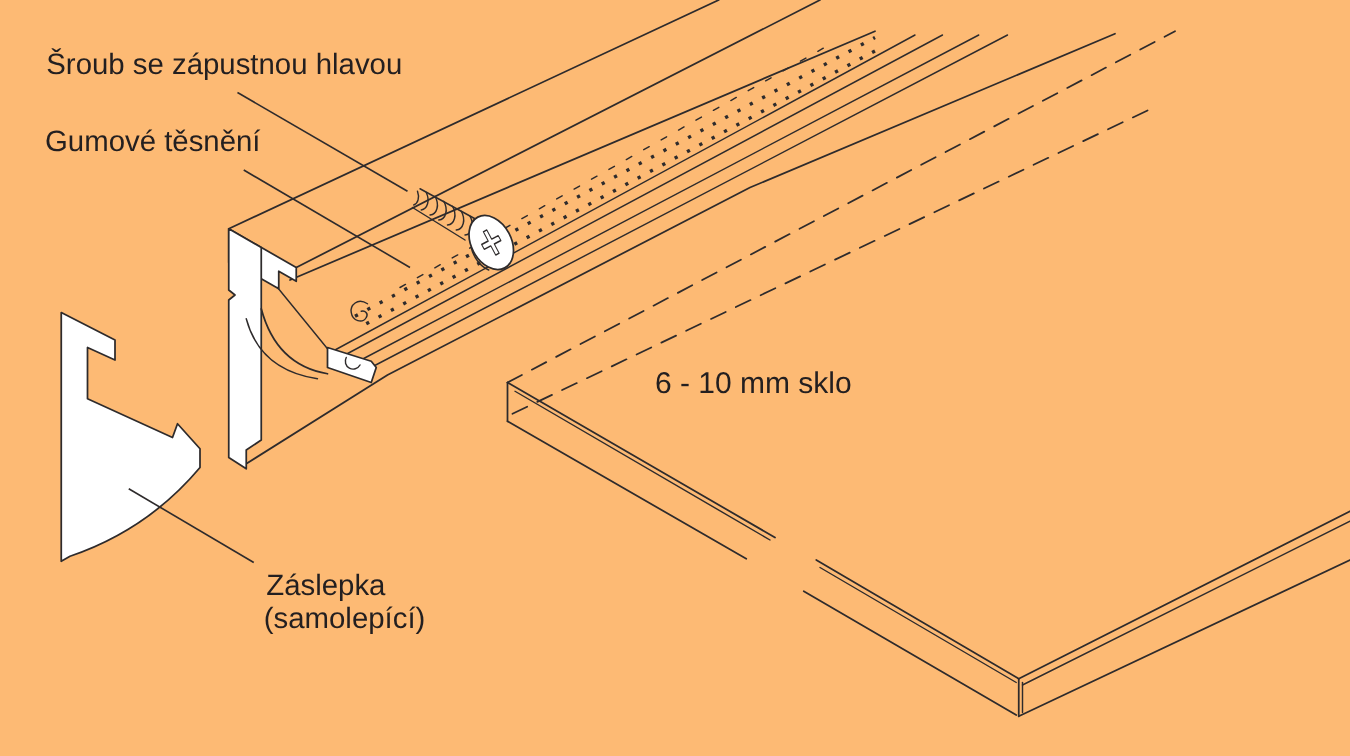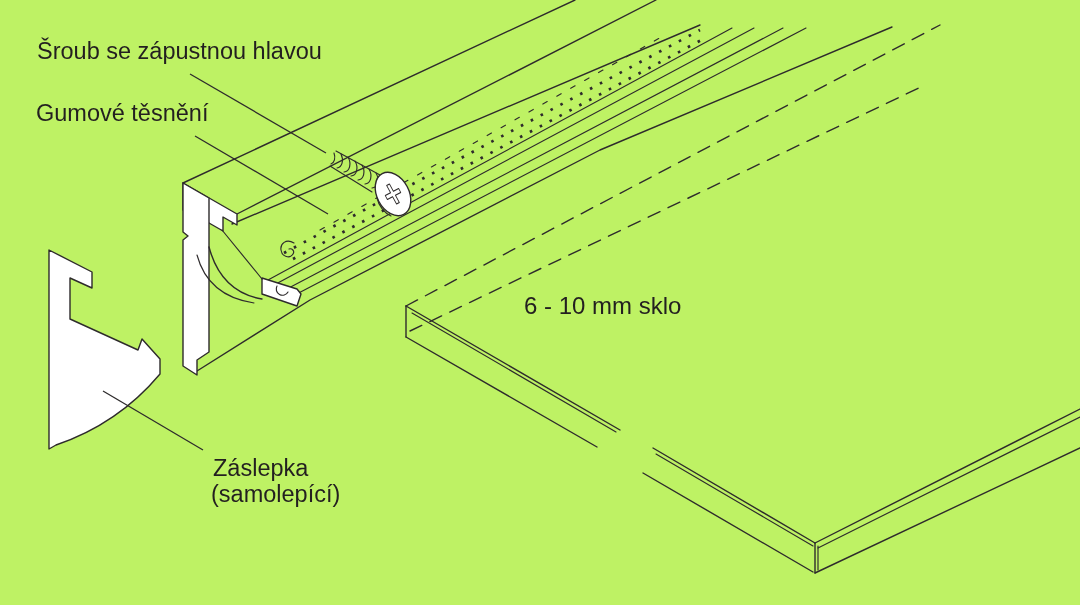--- a/index.html
+++ b/index.html
@@ -1,19 +1,19 @@
 <!DOCTYPE html>
 <html><head>
 <meta charset="utf-8">
 <style>
   html,body{margin:0;padding:0;background:#ffffff;}
   #stage{
     position:relative;
     width:1080px;height:605px;
-    background:#bef264;
+    background:#fdba74;
     overflow:hidden;
     font-family:"Liberation Sans", sans-serif;
   }
   svg{display:block;}
   .lbl{
     font-family:"Liberation Sans", sans-serif;
     font-size:23.5px;
     fill:#231f20;
   }
   .lbl-glass{font-size:24px;}

